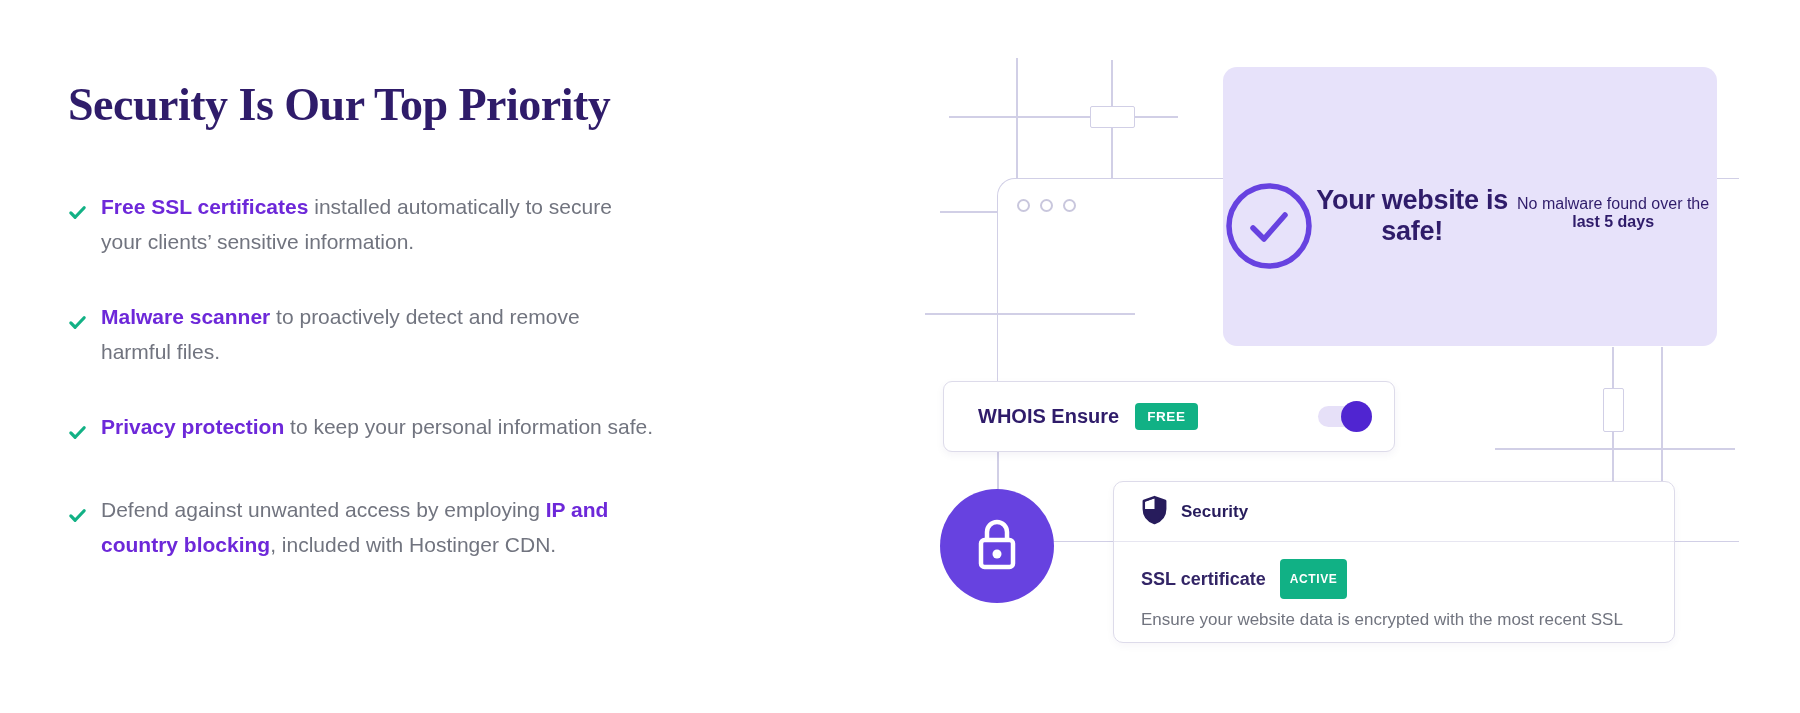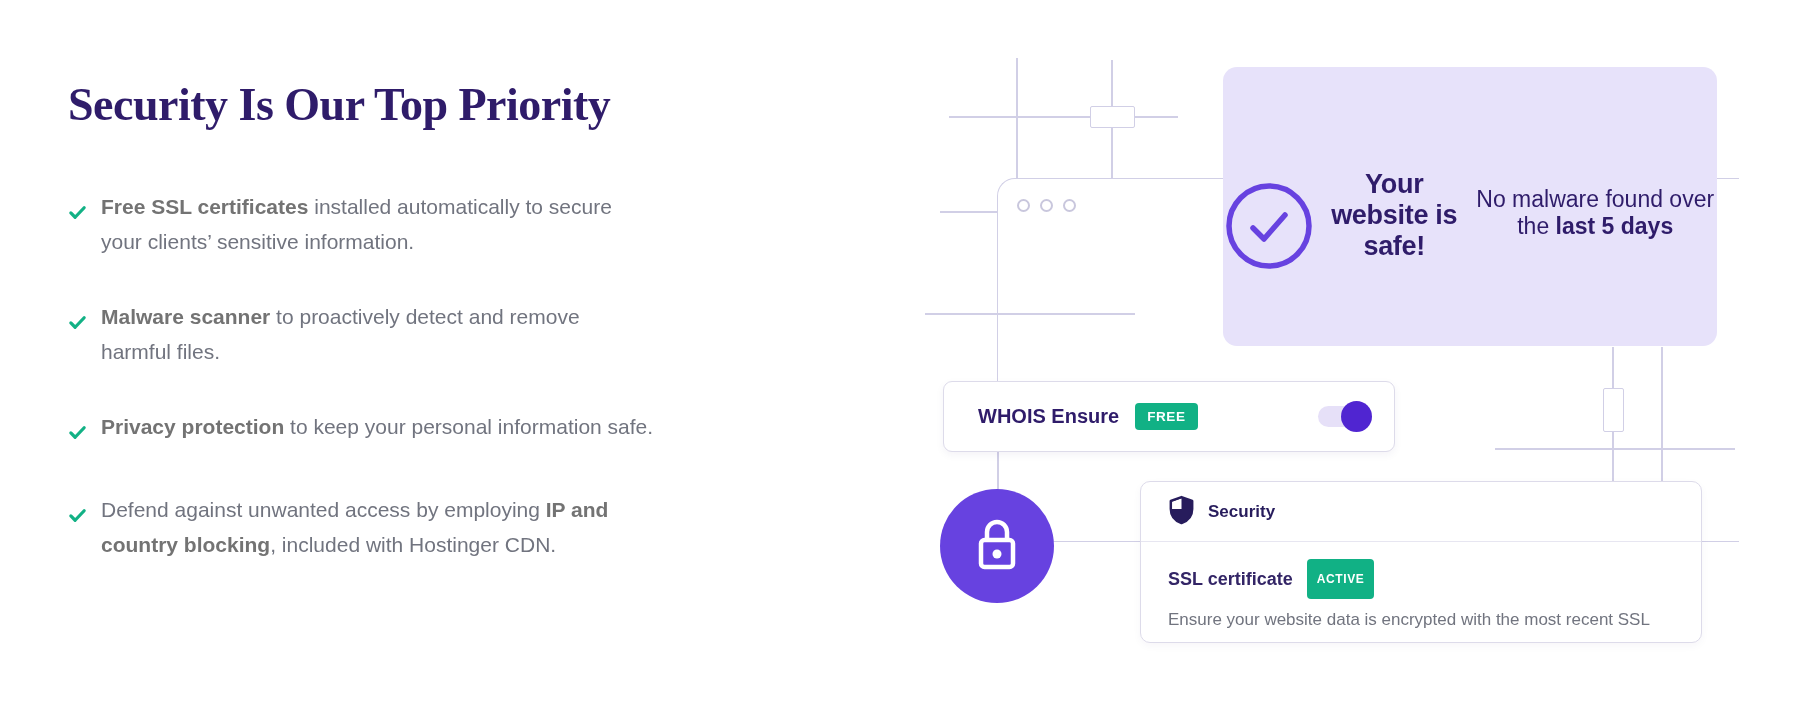--- a/index.html
+++ b/index.html
@@ -6,59 +6,59 @@
   .page{position:relative;width:1800px;height:713px;overflow:hidden;background:#ffffff;
         font-family:"Liberation Sans",sans-serif;}
 
   
   .hero{position:absolute;left:68px;top:78px;width:680px;}
   .hero h1{margin:0 0 58px 0;max-width:560px;font-size:46px;line-height:1.16;
            font-weight:700;color:#2f1c6a;letter-spacing:-0.5px;font-family:Liberation Serif, serif;}
   .feature{display:flex;align-items:flex-start;gap:14px;margin-bottom:40px;
            font-size:21px;line-height:35px;color:#71747f;}
   .feature .check{flex:0 0 auto;margin-top:8px;}
-  .feature .b{font-weight:700;color:#737373;}
+  .feature .b{font-weight:700;color:#6d28d9;}
 
   
   .vline,.hline{position:absolute;background:#d1cfe6;z-index:1;}
   .vline{width:1.5px;} .hline{height:1.5px;}
   .node{position:absolute;background:#fff;border:1.5px solid #d1cfe6;z-index:2;border-radius:2px;}
   .window{position:absolute;left:997px;top:178px;width:741px;height:362px;z-index:1;
           border-left:1.5px solid #d1cfe6;border-top:1.5px solid #d1cfe6;
           border-bottom:1.5px solid #d1cfe6;border-top-left-radius:18px;}
   .wdot{position:absolute;width:9px;height:9px;border:2px solid #c9c7dd;border-radius:50%;z-index:2;}
 
   
   .safe-card{position:absolute;left:1223px;top:67px;width:494px;height:279px;z-index:3;
              background:#e7e2fa;border-radius:14px;display:flex;flex-direction:row;
              align-items:center;justify-content:flex-start;text-align:center;}
   .safe-card .big-check{margin-top:42px;}
   .safe-title{margin-top:18px;font-size:27px;font-weight:700;color:#2f1c6a;letter-spacing:-0.3px;}
-  .safe-sub{margin-top:13px;font-size:23px;color:#2f1c6a;}
+  .safe-sub{margin-top:13px;font-size:16px;color:#2f1c6a;}
   .safe-sub .b{font-weight:700;}
 
   
   .whois-card{position:absolute;left:943px;top:381px;width:450px;height:69px;z-index:3;
               background:#fff;border:1.5px solid #dddbea;border-radius:9px;
               box-shadow:0 3px 8px rgba(47,28,106,0.05);display:flex;align-items:center;}
   .whois-label{margin-left:34px;font-size:20px;font-weight:700;color:#2f1c6a;}
   .badge{display:inline-block;background:#11b185;color:#fff;font-weight:700;
          border-radius:4px;letter-spacing:0.6px;}
   .badge.free{margin-left:16px;font-size:13.5px;padding:6px 12px;}
   .toggle{position:absolute;right:26px;top:24px;width:50px;height:21px;border-radius:11px;
           background:#e6e0f8;cursor:pointer;}
   .toggle .knob{position:absolute;right:-4px;top:-5px;width:31px;height:31px;border-radius:50%;
                 background:#5025d1;}
 
   
   .lock-badge{position:absolute;left:940px;top:489px;width:114px;height:114px;border-radius:50%;
               background:#6742e0;z-index:4;display:flex;align-items:center;justify-content:center;}
 
   
-  .security-card{position:absolute;left:1140px;top:481px;width:560px;height:160px;z-index:3;
+  .security-card{position:absolute;left:1113px;top:481px;width:560px;height:160px;z-index:3;
                  background:#fff;border:1.5px solid #dddbea;border-radius:10px;
                  box-shadow:0 3px 8px rgba(47,28,106,0.04);}
   .sec-header{height:59px;display:flex;align-items:center;gap:13px;padding-left:27px;
               border-bottom:1.5px solid #e7e6f1;}
   .sec-title{font-size:17px;font-weight:700;color:#271c5c;}
   .sec-body{padding:17px 27px 0 27px;}
   .ssl-row{display:flex;align-items:center;}
   .ssl-title{font-size:18px;font-weight:700;color:#332566;}
   .badge.active{margin-left:14px;font-size:12px;padding:13px 10px;}
   .ssl-desc{margin-top:11px;font-size:17px;color:#71747f;}

